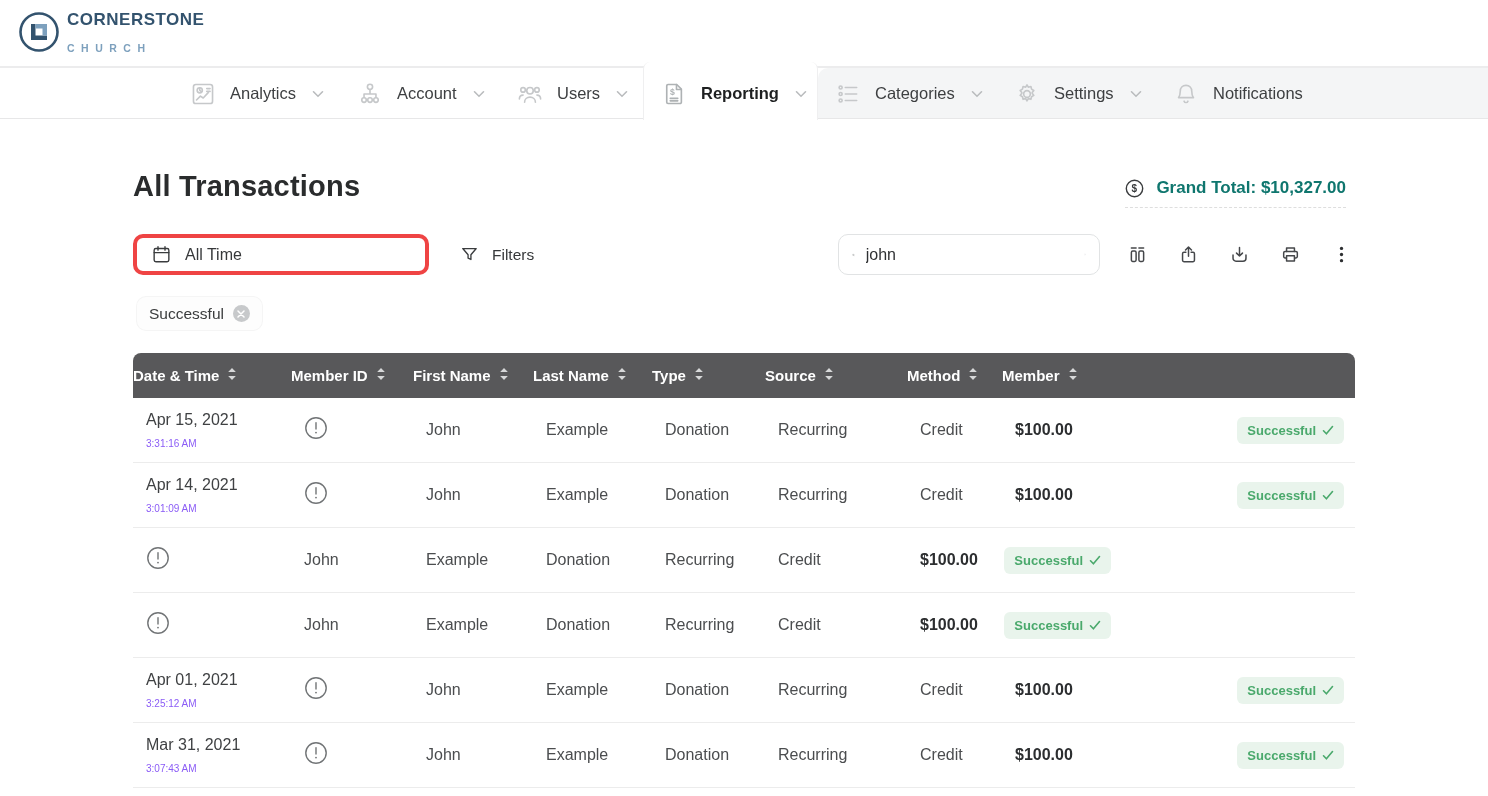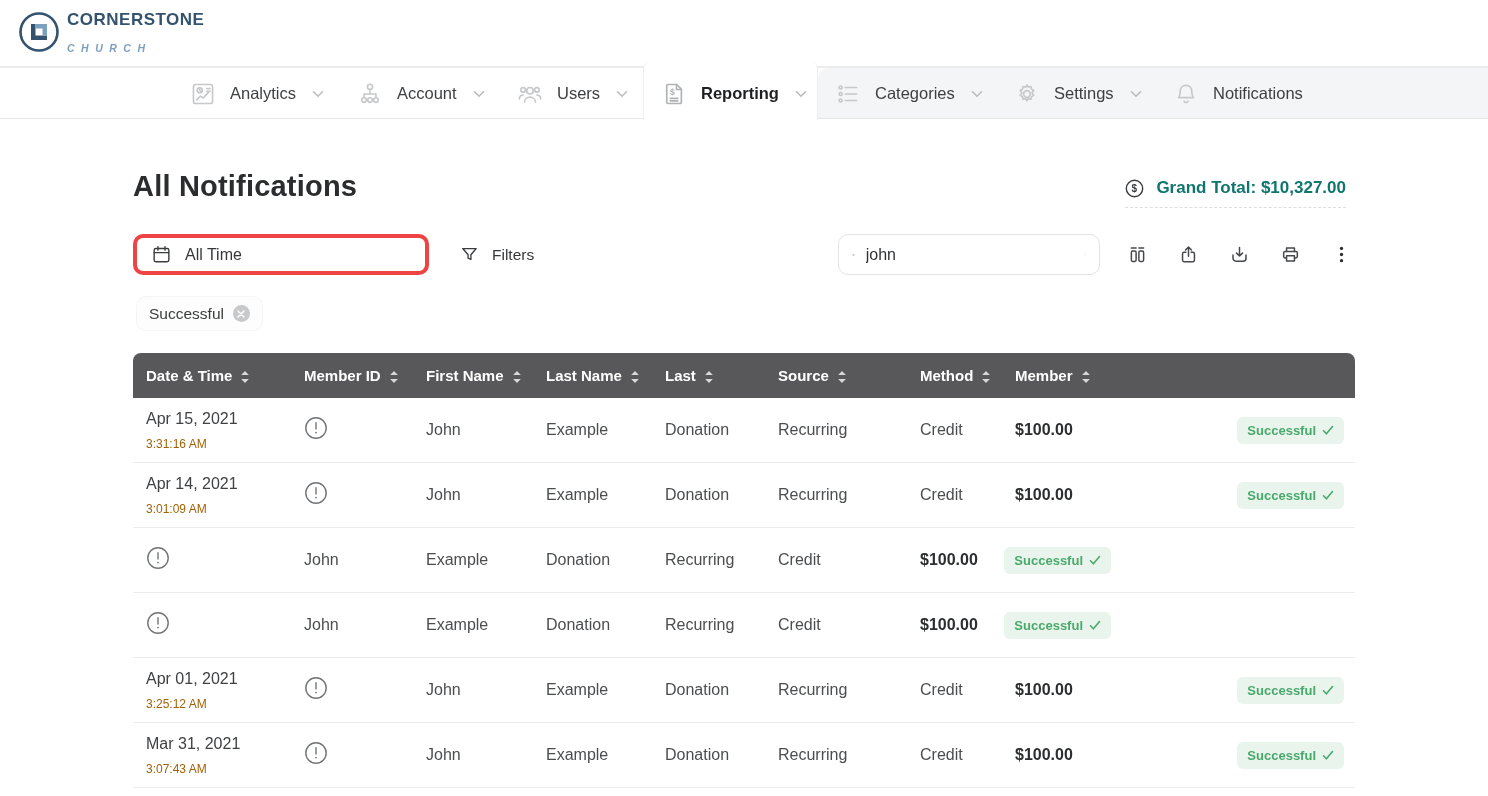--- a/index.html
+++ b/index.html
@@ -5,21 +5,21 @@
   * { margin:0; padding:0; box-sizing:border-box; }
   html,body { width:1488px; height:796px; overflow:hidden; background:#fff;
     font-family:"Liberation Sans","DejaVu Sans",sans-serif; color:#3f4143; }
 
   
   .brandbar { position:absolute; left:0; top:0; width:1488px; height:66px; background:#fff; }
   .logo { position:absolute; left:18px; top:11px; display:flex; align-items:center; gap:7px; }
   .logo-mark { width:42px; height:42px; }
   .logo-text { display:flex; flex-direction:column; line-height:1; }
   .logo-name { font-size:17px; font-weight:700; letter-spacing:0.5px; color:#33536e; }
-  .logo-sub { font-size:10.5px; font-weight:700; letter-spacing:6.5px; color:#7da0bd; margin-top:15px;font-style:italic; }
+  .logo-sub { font-size:10.5px; font-weight:700; letter-spacing:6.5px; color:#7da0bd; margin-top:15px; }
 
   
   .nav-strip { position:absolute; left:0; top:66px; width:1488px; height:53px;
     background:#fff; border-top:2px solid #ececed; border-bottom:1px solid #e7e7e8; z-index:1; }
   .nav-right-bg { position:absolute; left:818px; right:0; top:0; bottom:0;
     background:#f4f5f6; border-top-left-radius:10px; }
   .nav-tab-active { position:absolute; left:643px; width:175px; top:-6px; bottom:-2px;
     background:#fff; border-left:1px solid #efeff0; border-right:1px solid #efeff0;
     border-top-left-radius:7px; border-top-right-radius:7px; z-index:2; }
   .nav-item { position:absolute; top:0; height:51px; display:flex; align-items:center;
@@ -58,27 +58,27 @@
   .chip { position:absolute; left:137px; top:297px; height:33px; display:flex; align-items:center;
     gap:9px; padding:0 12px; background:#fdfdfd; border-radius:9px; box-shadow:0 0 0 1px #f5f5f5; }
   .chip .chip-label { font-size:15.5px; color:#3a3c3d; }
   .chip-x { width:17px; height:17px; border-radius:50%; background:#c7c9cb; display:flex;
     align-items:center; justify-content:center; cursor:pointer; }
 
   
   .table { position:absolute; left:133px; top:353px; width:1222px; }
   .thead { display:grid; grid-template-columns:158px 122px 120px 119px 113px 142px 95px 120px 1fr;
     height:45px; background:#58585a; border-radius:8px 8px 0 0; align-items:center; }
-  .th { display:flex; align-items:flex-end; gap:8px; padding-left:13px; font-size:15px;
+  .th { display:flex; align-items:flex-start; gap:8px; font-size:15px;
     font-weight:700; color:#ffffff; cursor:pointer; }
   .trow { display:grid; grid-template-columns:158px 122px 120px 119px 113px 142px 95px 120px 1fr;
     height:65px; align-items:center; border-bottom:1px solid #ececec; background:#fff; }
   .td { padding-left:13px; font-size:16px; color:#4b4d4f; }
   .td-date .d1 { display:block; font-size:16px; color:#3f4143; }
-  .td-date .d2 { display:block; font-size:12px; color:#a16207; margin-top:9px; }
+  .td-date .d2 { display:block; font-size:10px; color:#8b5cf6; margin-top:9px; }
   .td-amount { font-weight:700; color:#2c2e30; }
   .td-status { display:flex; justify-content:flex-end; padding-right:11px; }
   .badge { display:inline-flex; align-items:center; gap:6px; background:#e9f4ec;
     color:#4aa96c; font-size:13px; font-weight:700; padding:6px 10px; border-radius:6px; }
 </style>
 </head>
 <body>
 
 <div class="brandbar">
   <div class="logo">
@@ -182,21 +182,21 @@
 
   <div class="nav-item" style="left:1173px">
     <svg class="nav-icon" viewBox="0 0 24 24" fill="none" stroke="#c6c8ca" stroke-width="1.5" stroke-linecap="round" stroke-linejoin="round">
       <path d="M12 4 c-3.3 0-5.3 2.4-5.3 5.4 0 3.8-1.6 6-1.6 6 h13.8 s-1.6-2.2-1.6-6 c0-3-2-5.4-5.3-5.4 z"></path>
       <path d="M10.2 18.6 a1.9 1.9 0 0 0 3.6 0"></path>
     </svg>
     <span class="lbl">Notifications</span>
   </div>
 </div>
 
-<h1 class="page-title">All Notifications</h1>
+<h1 class="page-title">All Transactions</h1>
 
 <div class="grand-total">
   <svg width="19" height="19" viewBox="0 0 19 19" fill="none" stroke="#3a3c3e" stroke-width="1.4">
     <circle cx="9.5" cy="9.5" r="8.2"></circle>
     <text x="6.6" y="13.2" font-size="10" fill="#3a3c3e" stroke="none" font-family="'Liberation Sans',sans-serif" font-weight="bold">$</text>
   </svg>
   <span class="gt-text">Grand Total: $10,327.00</span>
 </div>
 
 <div class="daterange">
@@ -294,21 +294,21 @@
         </svg>
       </div>
       <div class="th">
         <span>Last Name</span>
         <svg width="10" height="14" viewBox="0 0 10 14">
           <path d="M1.2 5 L5 1 L8.8 5 Z" fill="#d7d8d9"></path>
           <path d="M1.2 9 L5 13 L8.8 9 Z" fill="#d7d8d9"></path>
         </svg>
       </div>
       <div class="th">
-        <span>Last</span>
+        <span>Type</span>
         <svg width="10" height="14" viewBox="0 0 10 14">
           <path d="M1.2 5 L5 1 L8.8 5 Z" fill="#d7d8d9"></path>
           <path d="M1.2 9 L5 13 L8.8 9 Z" fill="#d7d8d9"></path>
         </svg>
       </div>
       <div class="th">
         <span>Source</span>
         <svg width="10" height="14" viewBox="0 0 10 14">
           <path d="M1.2 5 L5 1 L8.8 5 Z" fill="#d7d8d9"></path>
           <path d="M1.2 9 L5 13 L8.8 9 Z" fill="#d7d8d9"></path>

